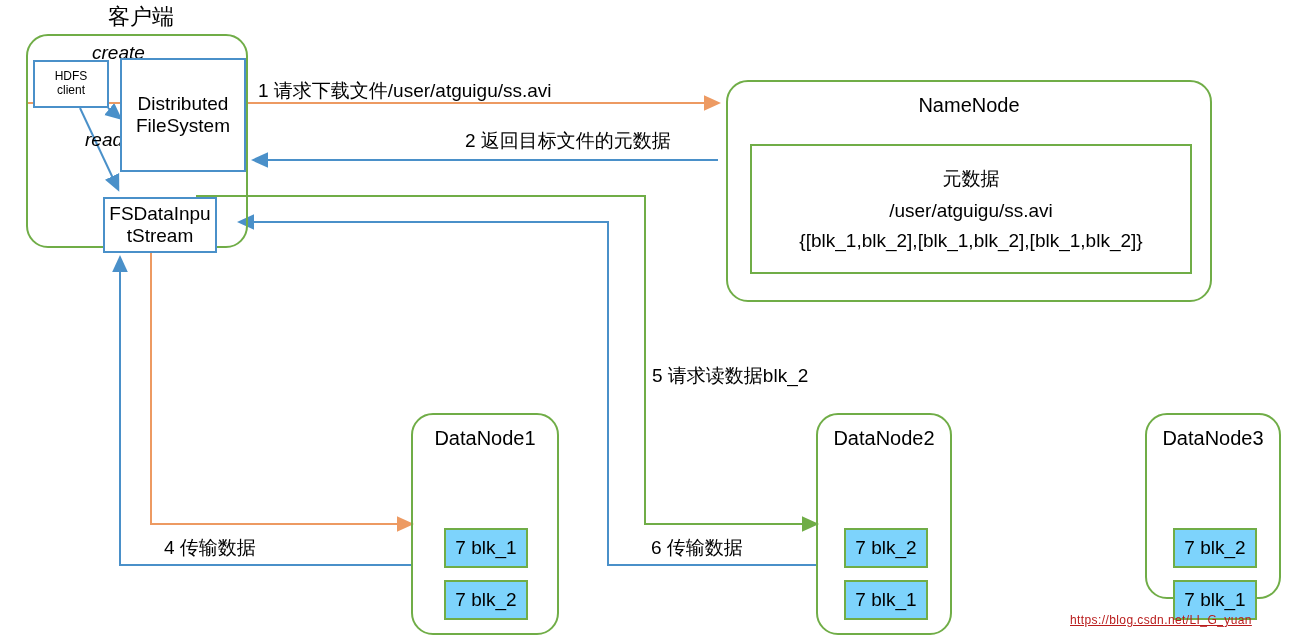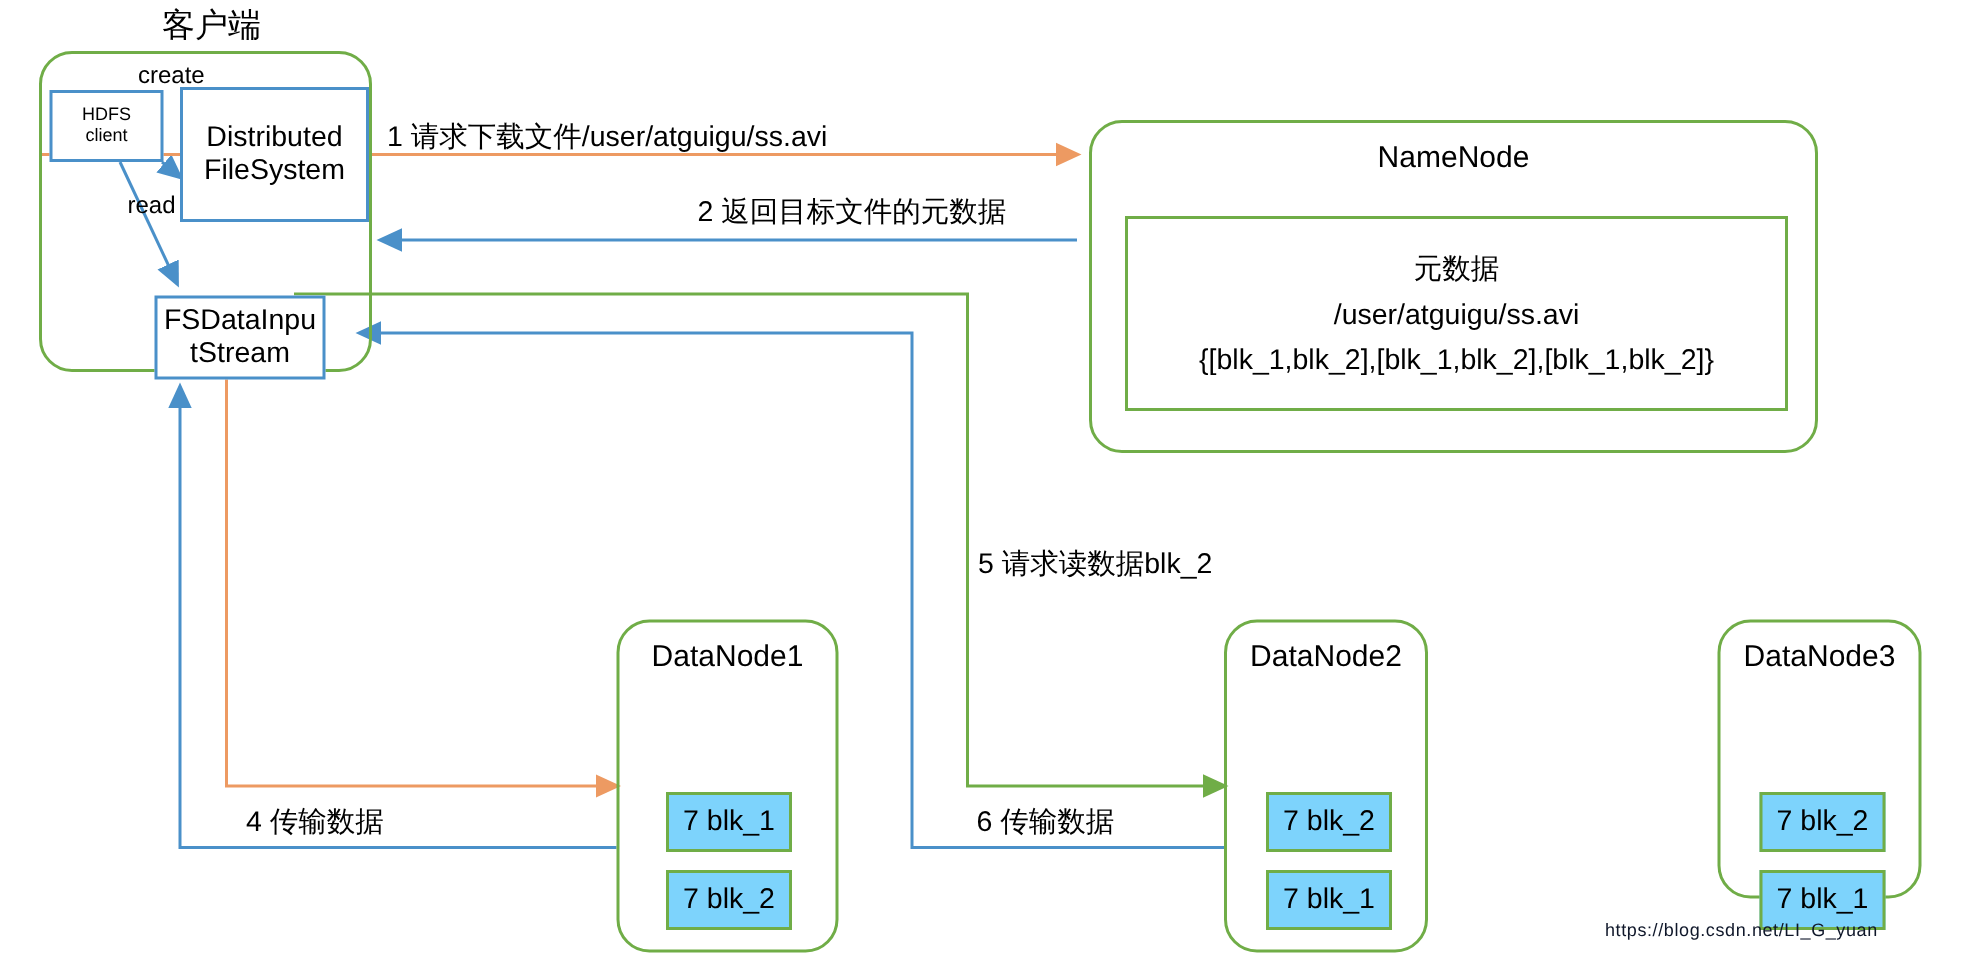--- a/index.html
+++ b/index.html
@@ -69,29 +69,30 @@
     box-sizing: border-box;
     display: flex;
     flex-direction: column;
     align-items: center;
     justify-content: center;
     gap: 8px;
   }
   .meta-line { white-space: nowrap; text-align: center; }
   .watermark {
     position: absolute;
-    color: #0f172a;
+    color: #b91c1c;
     white-space: nowrap;
     letter-spacing: 0.4px;
+    text-decoration: underline;
   }
   .f22 { font-size: 22px; }
   .f20 { font-size: 20px; }
   .f19 { font-size: 19px; }
   .f16 { font-size: 12px; }
-  .f13 { font-size: 16px; }
+  .f13 { font-size: 19px; font-style: italic; }
 </style>
 </head>
 <body>
 
 <div id="canvas">
 
   <svg id="wires" viewBox="0 0 1312 643" xmlns="http://www.w3.org/2000/svg">
     <defs>
       <marker id="ar-orange" markerWidth="9" markerHeight="9" refX="7" refY="4.5" orient="auto" markerUnits="strokeWidth">
         <path d="M0,0.6 L8.5,4.5 L0,8.4 z" fill="#ED9A62"></path>
@@ -127,21 +128,21 @@
 
   <div class="label f13" style="left:92px; top:42px;">create</div>
 
   <div class="node rect-blue f16" style="left:33px; top:60px; width:76px; height:48px; flex-direction:column;">
     <span>HDFS</span>
     <span>client</span>
   </div>
 
   <div class="label f13" style="left:85px; top:129px;">read</div>
 
-  <div class="node rect-blue f19" style="left:120px; top:58px; width:126px; height:90px; flex-direction:column;">
+  <div class="node rect-blue f19" style="left:120px; top:58px; width:126px; height:114px; flex-direction:column;">
     <span>Distributed</span>
     <span>FileSystem</span>
   </div>
 
   <div class="node rect-blue f19" style="left:103px; top:197px; width:114px; height:56px; flex-direction:column;">
     <span>FSDataInpu</span>
     <span>tStream</span>
   </div>
 
   <div class="node round-green" style="left:726px; top:80px; width:486px; height:222px;">

